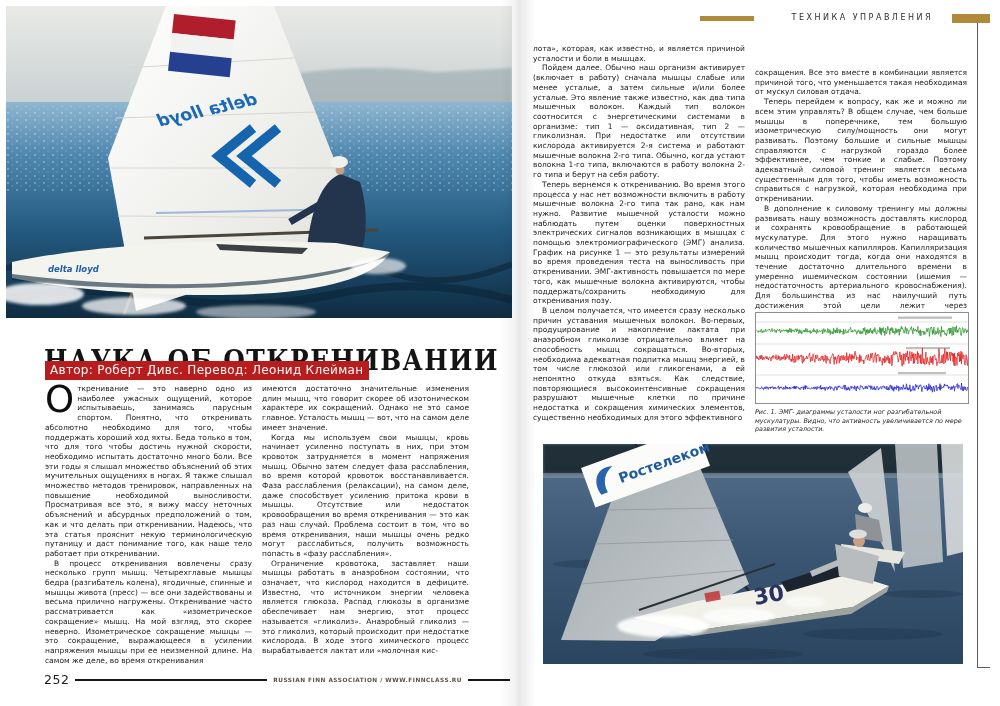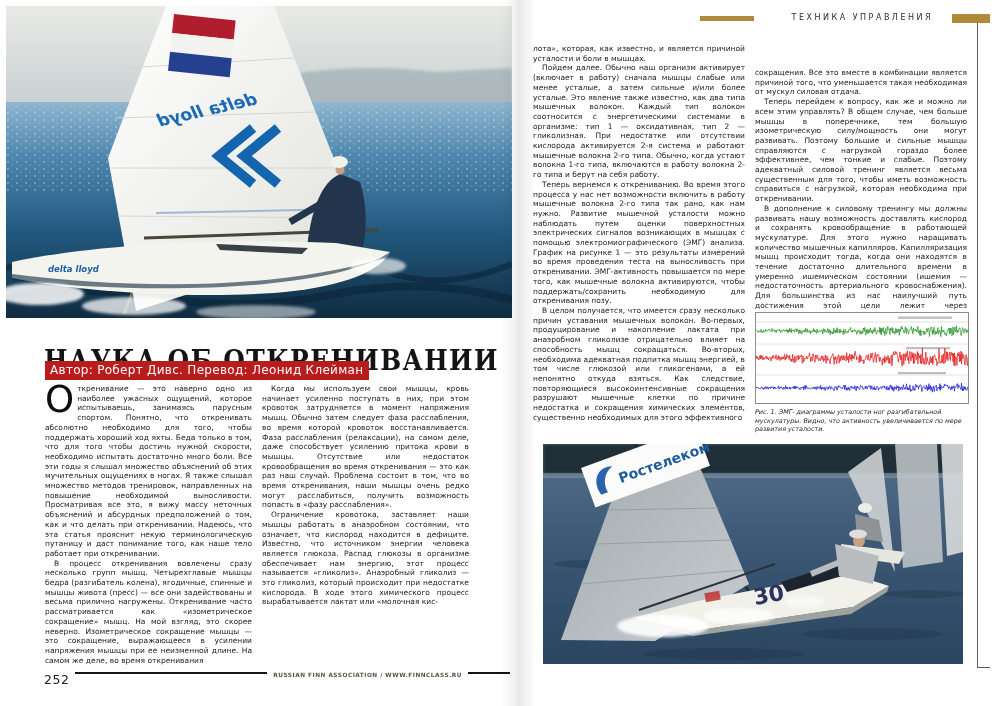--- a/index.html
+++ b/index.html
@@ -14,21 +14,21 @@
   .byline{position:absolute;left:45px;top:361px;background:#b91c1c;color:#fdfdfd;font-size:12px;
     letter-spacing:.3px;padding:2px 6px 2.5px 5px;}
   .lcols{position:absolute;left:45px;top:384px;width:424px;height:292px;display:flex;gap:10px;}
   .col{width:207px;height:100%;overflow:hidden;}
   .rcol1{position:absolute;left:533px;top:44px;width:212px;height:398px;overflow:hidden;}
   .rcol2{position:absolute;left:755px;top:44px;width:212px;height:266px;overflow:hidden;margin-top:24px;}
   p.body-p{margin:0;font-size:7.5px;line-height:9.7px;text-align:justify;color:#202020;text-indent:9px;}
   p.cont,p.first{text-indent:0;}
   .dropcap{float:left;font-size:37px;line-height:29px;padding:1px 3px 0 0;color:#0e0e0e;}
   
-  .footer{position:absolute;display:flex;gap:6px;}
+  .footer{position:absolute;display:flex;align-items:center;gap:6px;}
   .footer-left{left:44px;top:672px;width:466px;}
   .footer-right{left:520px;top:672px;width:450px;}
   .pageno{font-size:12.5px;color:#1d1d1d;letter-spacing:.5px;}
   .frule{height:2px;background:#161616;flex:1;}
   .frule.short{flex:0 0 42px;}
   .ftext{font-size:5.8px;letter-spacing:.5px;color:#5a5244;font-weight:bold;white-space:nowrap;}
   
   .hbar{position:absolute;background:#b08a38;}
   .hbar1{left:700px;top:16px;width:54px;height:5px;}
   .hbar2{left:952px;top:14px;width:38px;height:9px;}
@@ -133,20 +133,21 @@
 
   <h1 class="article-title">НАУКА ОБ ОТКРЕНИВАНИИ</h1>
   <div class="byline">Автор: Роберт Дивс. Перевод: Леонид Клейман</div>
 
   <div class="lcols">
     <div class="col">
       <p class="body-p first"><span class="dropcap">О</span><span>ткренивание — это наверно одно из наиболее ужасных ощущений, которое испытываешь, занимаясь парусным спортом. Понятно, что откренивать абсолютно необходимо для того, чтобы поддержать хороший ход яхты. Беда только в том, что для того чтобы достичь нужной скорости, необходимо испытать достаточно много боли. Все эти годы я слышал множество объяснений об этих мучительных ощущениях в ногах. Я также слышал множество методов тренировок, направленных на повышение необходимой выносливости. Просматривая все это, я вижу массу неточных объяснений и абсурдных предположений о том, как и что делать при откренивании. Надеюсь, что эта статья прояснит некую терминологическую путаницу и даст понимание того, как наше тело работает при откренивании.</span></p>
       <p class="body-p">В процесс откренивания вовлечены сразу несколько групп мышц. Четырехглавые мышцы бедра (разгибатель колена), ягодичные, спинные и мышцы живота (пресс) — все они задействованы и весьма прилично нагружены. Откренивание часто рассматривается как «изометрическое сокращение» мышц. На мой взгляд, это скорее неверно. Изометрическое сокращение мышцы — это сокращение, выражающееся в усилении напряжения мышцы при ее неизменной длине. На самом же деле, во время откренивания</p>
     </div>
     <div class="col">
+      <p class="body-p cont">имеются достаточно значительные изменения длин мышц, что говорит скорее об изотоническом характере их сокращений. Однако не это самое главное. Усталость мышц — вот, что на самом деле имеет значение.</p>
       <p class="body-p">Когда мы используем свои мышцы, кровь начинает усиленно поступать в них, при этом кровоток затрудняется в момент напряжения мышц. Обычно затем следует фаза расслабления, во время которой кровоток восстанавливается. Фаза расслабления (релаксации), на самом деле, даже способствует усилению притока крови в мышцы. Отсутствие или недостаток кровообращения во время откренивания — это как раз наш случай. Проблема состоит в том, что во время откренивания, наши мышцы очень редко могут расслабиться, получить возможность попасть в «фазу расслабления».</p>
       <p class="body-p">Ограничение кровотока, заставляет наши мышцы работать в анаэробном состоянии, что означает, что кислород находится в дефиците. Известно, что источником энергии человека является глюкоза. Распад глюкозы в организме обеспечивает нам энергию, этот процесс называется «гликолиз». Анаэробный гликолиз — это гликолиз, который происходит при недостатке кислорода. В ходе этого химического процесс вырабатывается лактат или «молочная кис-</p>
     </div>
   </div>
 
   <div class="footer footer-left">
     <span class="pageno">252</span>
     <span class="frule"></span>
     <span class="ftext">RUSSIAN FINN ASSOCIATION  /  WWW.FINNCLASS.RU</span>
     <span class="frule short"></span>

